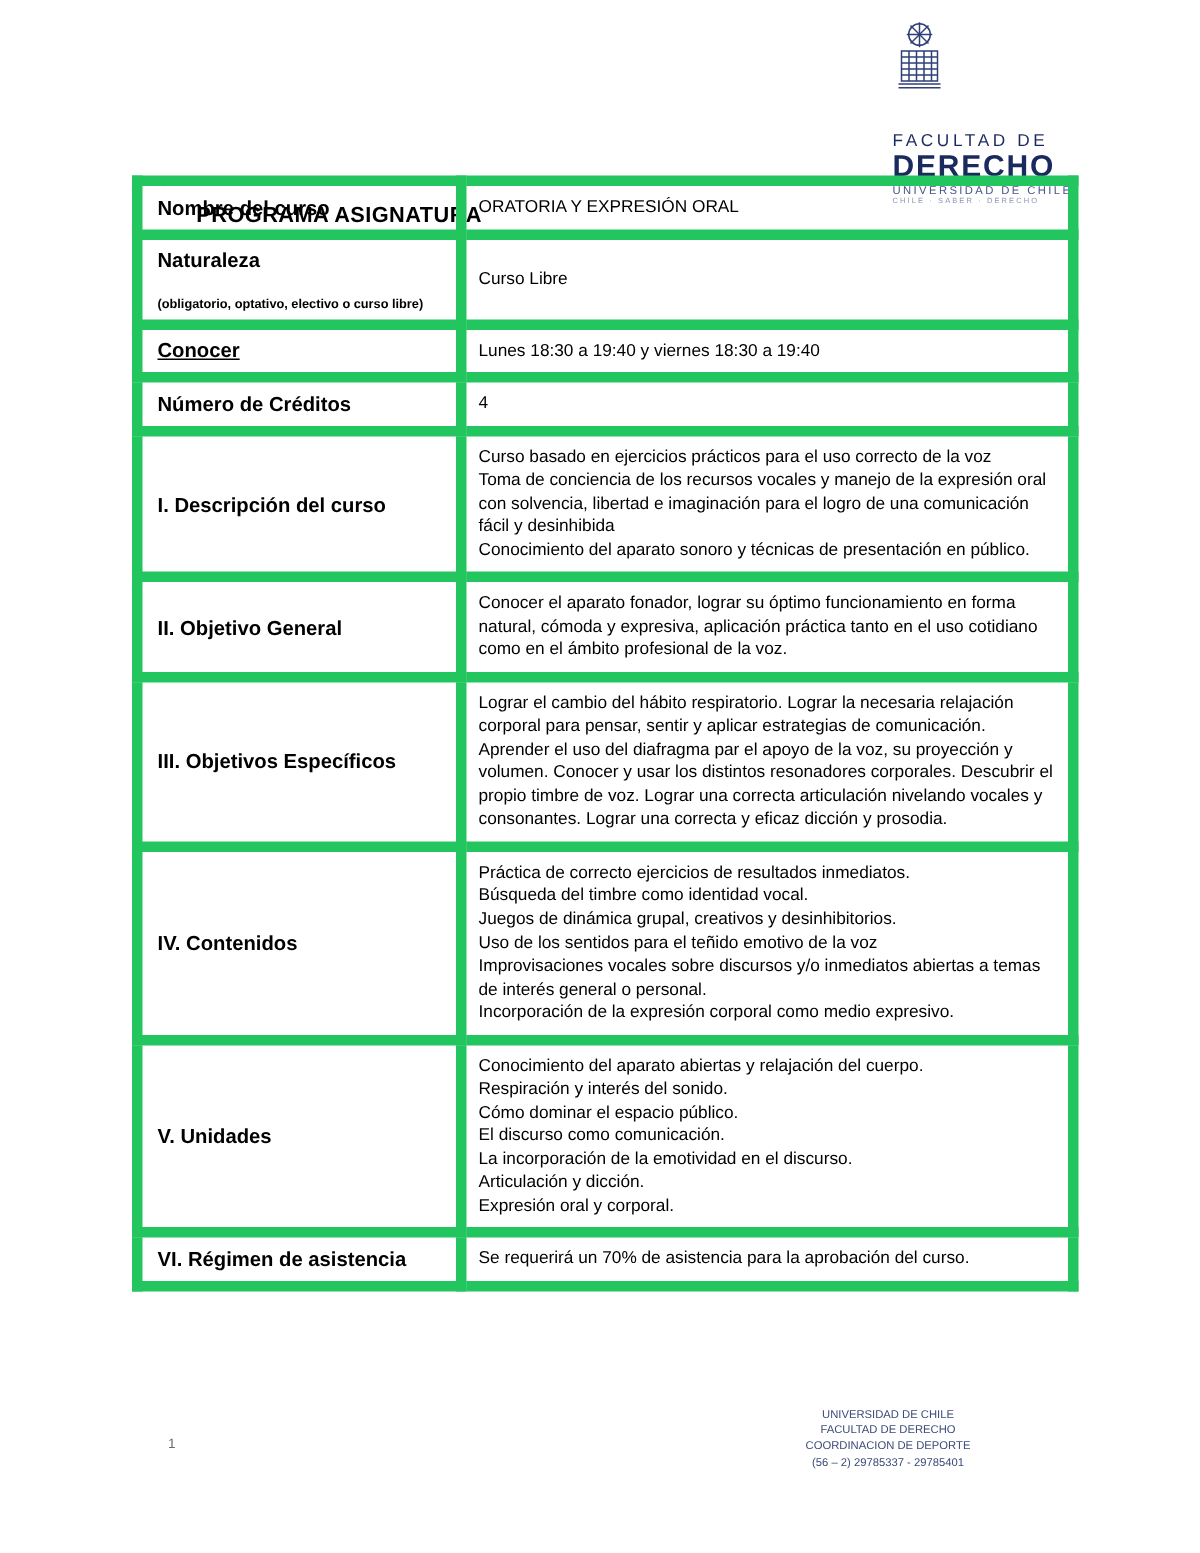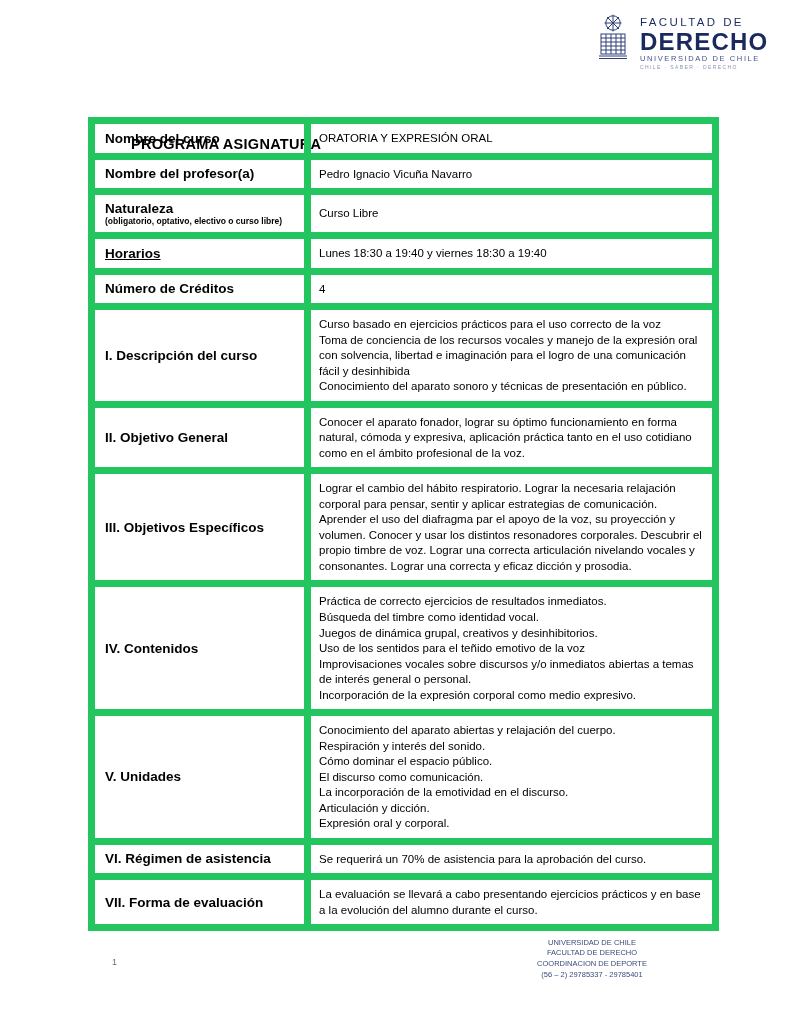--- a/index.html
+++ b/index.html
@@ -24,40 +24,41 @@
   }
 
   
   .logo-block {
     position: absolute;
     top: 14px;
     left: 595px;
     width: 140px;
     display: flex;
     align-items: flex-start;
-    gap: 9px;
+    gap: 24px;
+    flex-direction: column;
   }
   .logo-mark {
     width: 36px;
     height: 48px;
     flex: 0 0 36px;
     position: relative;
   }
   .logo-mark svg { display: block; }
   .logo-text {
     padding-top: 2px;
   }
   .logo-line1 {
     font-size: 11.5px;
     letter-spacing: 2.4px;
     color: #1b2a5e;
     line-height: 1.1;
   }
   .logo-line2 {
-    font-size: 24px;
+    font-size: 20px;
     font-weight: bold;
     letter-spacing: 1.2px;
     color: #1b2a5e;
     line-height: 1.05;
   }
   .logo-line3 {
     font-size: 7.5px;
     letter-spacing: 1.6px;
     color: #45528a;
     line-height: 1.3;
@@ -119,21 +120,21 @@
     padding-top: 7px;
   }
   .syllabus-table td.value.mid {
     vertical-align: middle;
   }
   .label-sub {
     display: block;
     font-size: 8.5px;
     font-weight: bold;
     line-height: 1.2;
-    margin-top: 0;
+    margin-top: 16px;
   }
   .label-underline {
     text-decoration: underline;
   }
   .value-line { display: block; }
 
   
   .footer {
     position: absolute;
     bottom: 28px;
@@ -205,42 +206,34 @@
     <tbody>
       <tr>
         <td class="label">
           <span>Nombre del curso</span>
         </td>
         <td class="value mid">
           <span class="value-line">ORATORIA Y EXPRESIÓN ORAL</span>
         </td>
       </tr>
 
-      <tr>
-        <td class="label">
-          <span>Nombre del profesor(a)</span>
-        </td>
-        <td class="value mid">
-          <span class="value-line">Pedro Ignacio Vicuña Navarro</span>
-        </td>
-      </tr>
 
       <tr>
         <td class="label">
           <span>Naturaleza</span>
           <span class="label-sub">(obligatorio, optativo, electivo o curso libre)</span>
         </td>
         <td class="value mid">
           <span class="value-line">Curso Libre</span>
         </td>
       </tr>
 
       <tr>
         <td class="label">
-          <span class="label-underline">Horarios</span>
+          <span class="label-underline">Conocer</span>
         </td>
         <td class="value mid">
           <span class="value-line">Lunes 18:30 a 19:40 y viernes 18:30 a 19:40</span>
         </td>
       </tr>
 
       <tr>
         <td class="label">
           <span>Número de Créditos</span>
         </td>
@@ -309,28 +302,20 @@
 
       <tr>
         <td class="label">
           <span>VI. Régimen de asistencia</span>
         </td>
         <td class="value">
           <span class="value-line">Se requerirá un 70% de asistencia para la aprobación del curso.</span>
         </td>
       </tr>
 
-      <tr>
-        <td class="label">
-          <span>VII. Forma de evaluación</span>
-        </td>
-        <td class="value">
-          <span class="value-line">La evaluación se llevará a cabo presentando ejercicios prácticos y en base a la evolución del alumno durante el curso.</span>
-        </td>
-      </tr>
     </tbody>
   </table>
 
   <div class="footer">
     <div class="page-number">1</div>
     <div class="footer-right">
       <div>UNIVERSIDAD DE CHILE</div>
       <div>FACULTAD DE DERECHO</div>
       <div>COORDINACION DE DEPORTE</div>
       <div>(56 – 2) 29785337 - 29785401</div>

